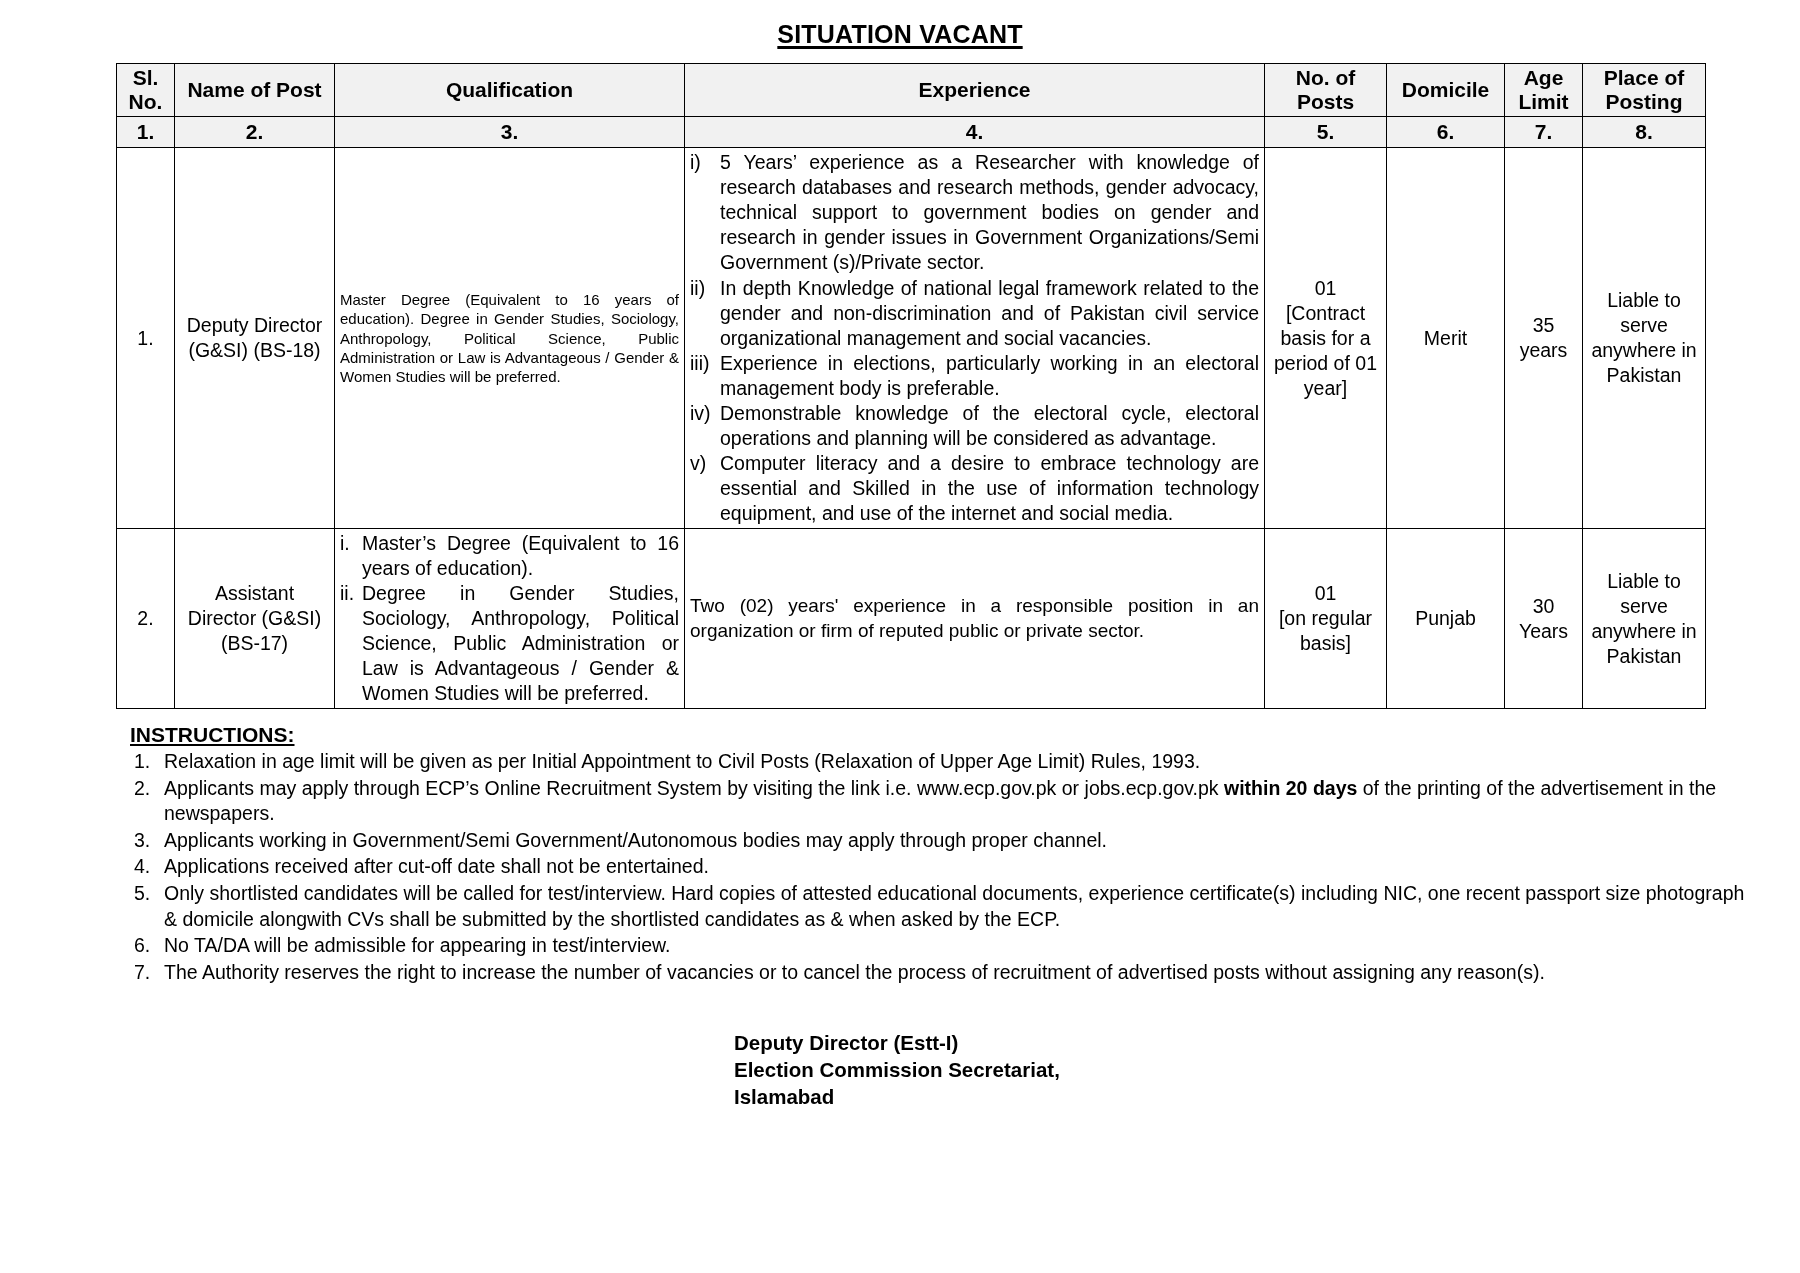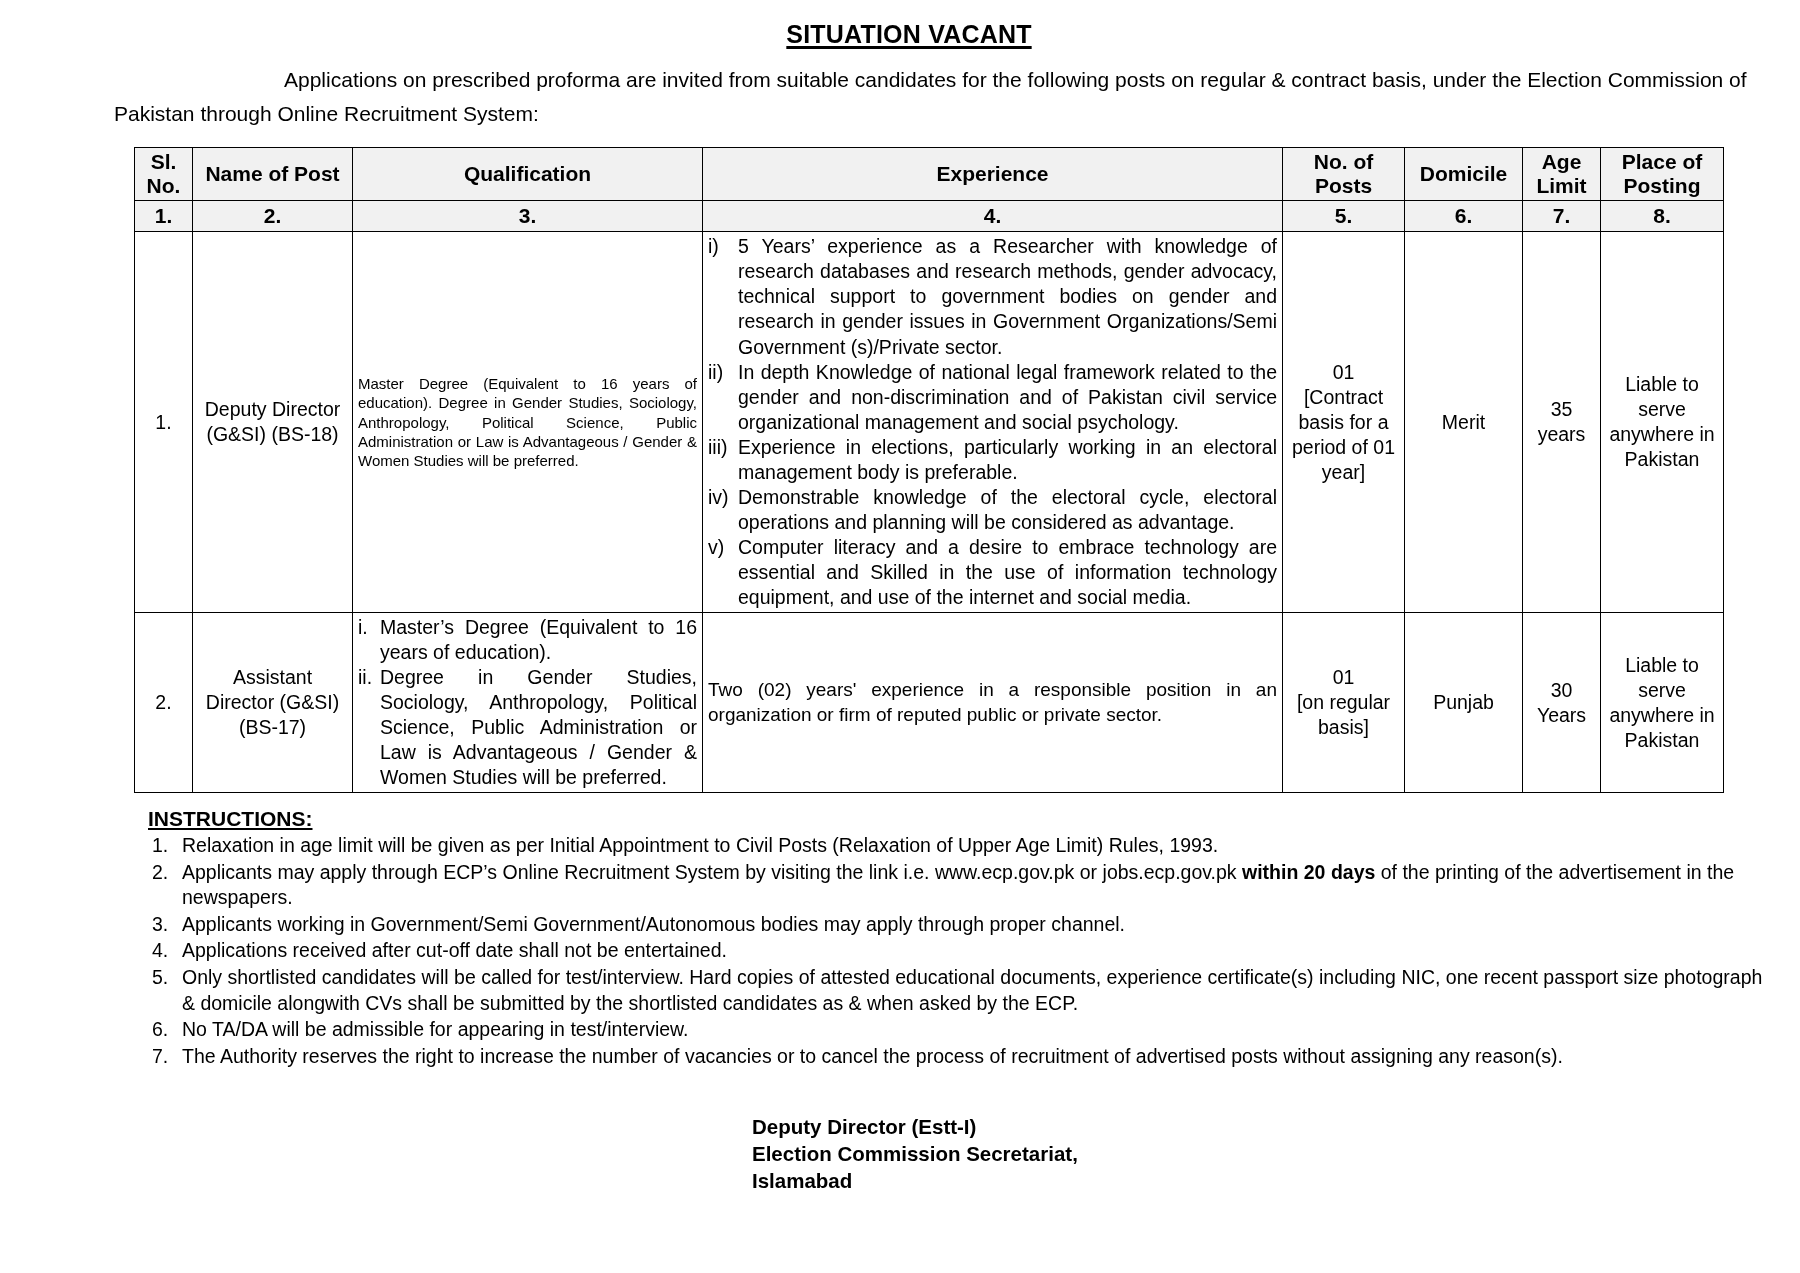--- a/index.html
+++ b/index.html
@@ -13,21 +13,21 @@
     width: 1800px;
     height: 1273px;
     font-family: "Liberation Sans", sans-serif;
     color: #000000;
     font-size: 17.5px;
     overflow: hidden;
   }
   .page {
     width: 1800px;
     height: 1273px;
-    padding: 14px 34px 0 52px;
+    padding: 14px 34px 0 34px;
     position: relative;
   }
 
   
   .doc-title {
     text-align: center;
     font-weight: bold;
     font-size: 25px;
     letter-spacing: .2px;
     margin: 6px 0 14px 0;
@@ -180,24 +180,20 @@
 </style>
 </head>
 <body>
 
 <div class="page">
 
   <div class="doc-title">
     <span>SITUATION VACANT</span>
   </div>
 
-  <div class="intro">
-    <span>Applications on prescribed proforma are invited from suitable candidates for the following posts on regular &amp; contract basis,</span>
-    <span>under the Election Commission of Pakistan through Online Recruitment System:</span>
-  </div>
 
   <table class="vacancy">
     <colgroup>
       <col class="c-sl">
         <col class="c-post">
         <col class="c-qual">
         <col class="c-exp">
       <col class="c-posts">
         <col class="c-dom">
         <col class="c-age">
@@ -243,21 +239,21 @@
         <td class="ctr">Deputy Director (G&amp;SI) (BS-18)</td>
         <td class="just qual-cell">Master Degree (Equivalent to 16 years of education). Degree in Gender Studies, Sociology, Anthropology, Political Science, Public Administration or Law is Advantageous / Gender &amp; Women Studies will be preferred.</td>
         <td class="exp-cell">
           <ul class="romans">
             <li>
               <span class="marker">i)</span>
               <span class="txt">5 Years’ experience as a Researcher with knowledge of research databases and research methods, gender advocacy, technical support to government bodies on gender and research in gender issues in Government Organizations/Semi Government (s)/Private sector.</span>
             </li>
             <li>
               <span class="marker">ii)</span>
-              <span class="txt">In depth Knowledge of national legal framework related to the gender and non-discrimination and of Pakistan civil service organizational management and social psychology.</span>
+              <span class="txt">In depth Knowledge of national legal framework related to the gender and non-discrimination and of Pakistan civil service organizational management and social vacancies.</span>
             </li>
             <li>
               <span class="marker">iii)</span>
               <span class="txt">Experience in elections, particularly working in an electoral management body is preferable.</span>
             </li>
             <li>
               <span class="marker">iv)</span>
               <span class="txt">Demonstrable knowledge of the electoral cycle, electoral operations and planning will be considered as advantage.</span>
             </li>
             <li>

